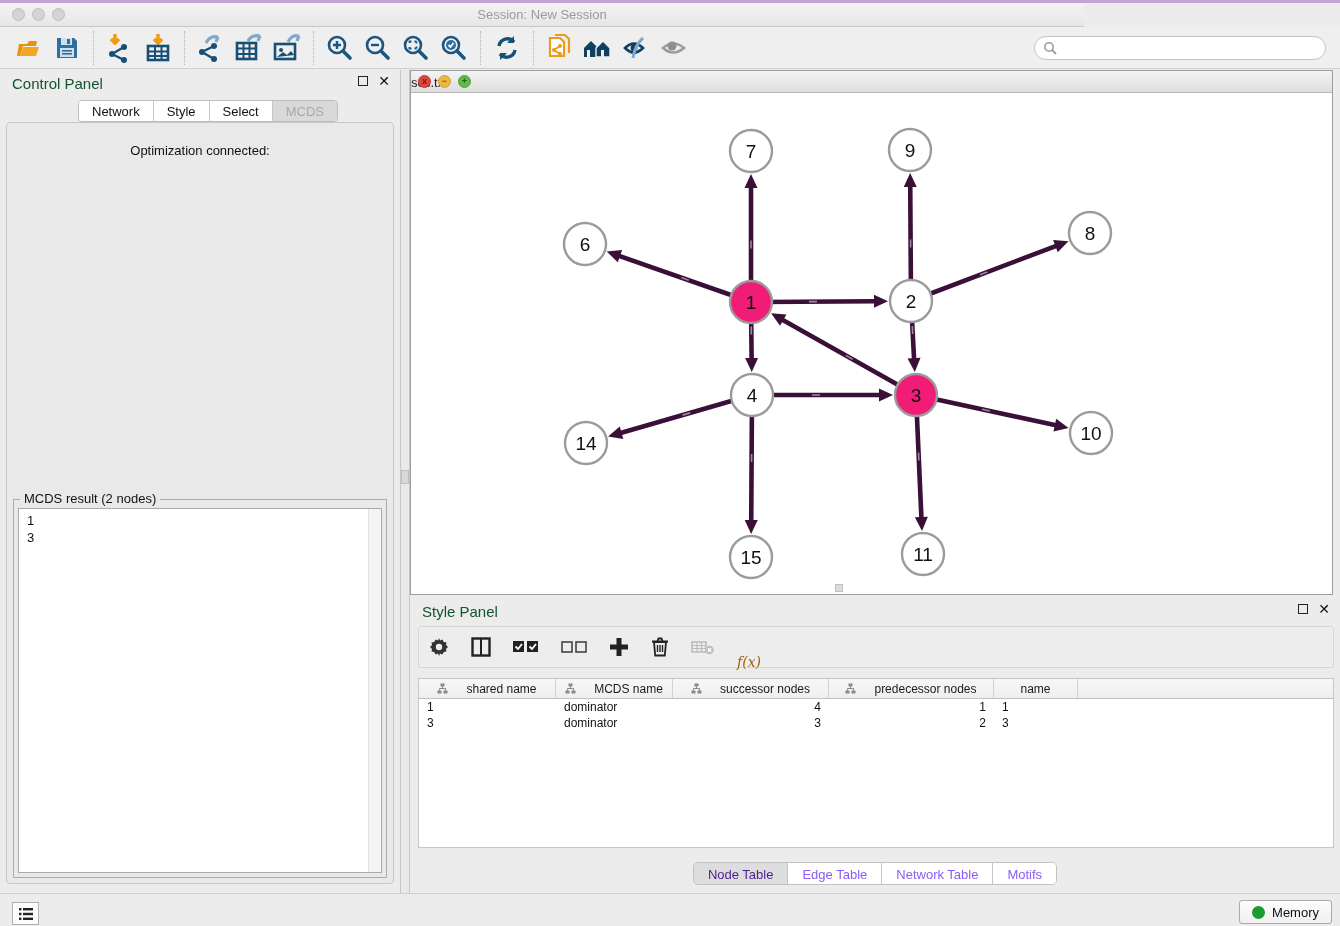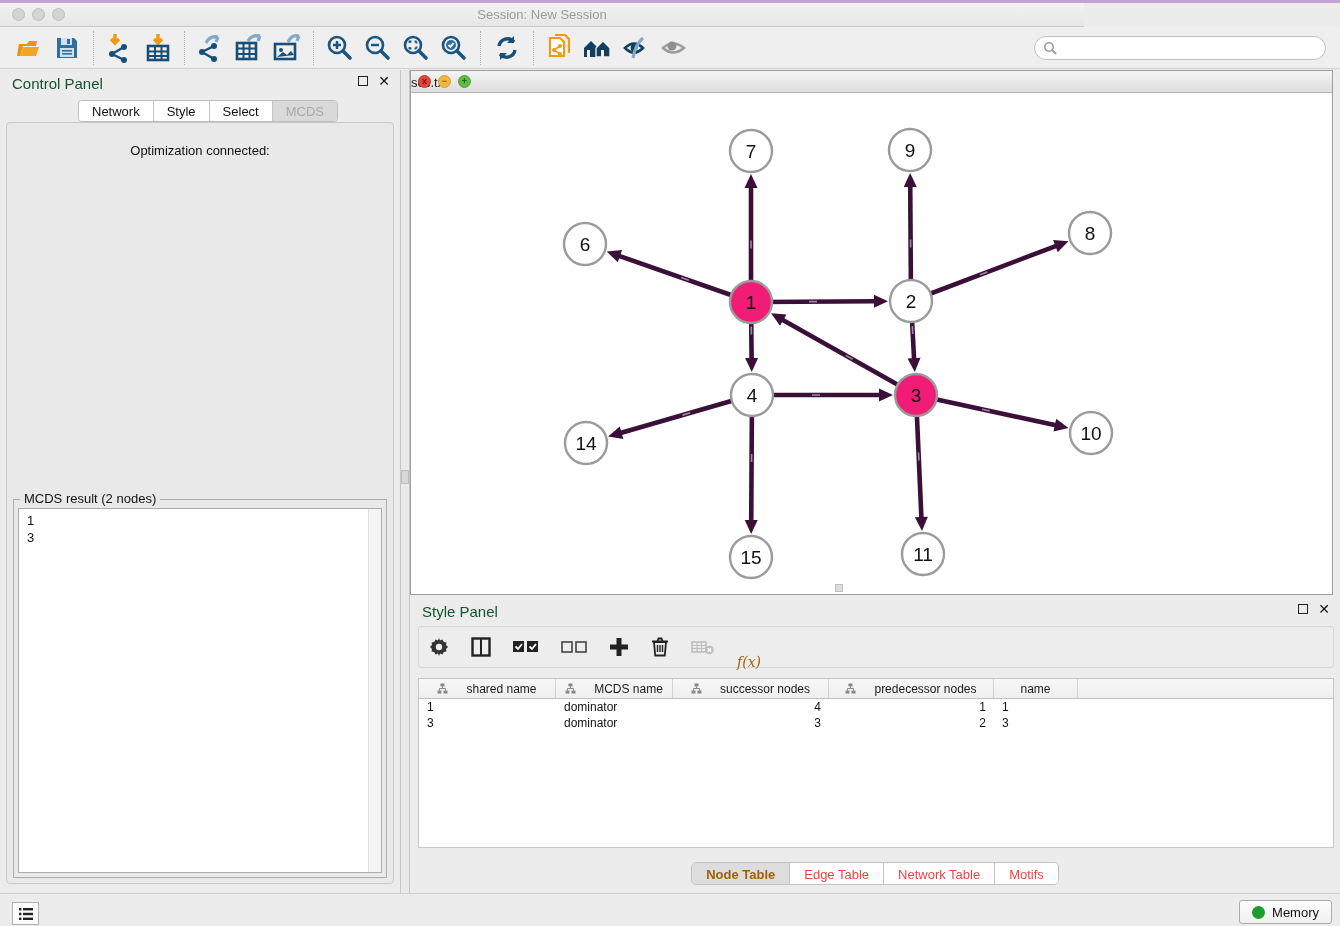--- a/index.html
+++ b/index.html
@@ -82,23 +82,23 @@
   .fx { font-family:"DejaVu Serif",serif; font-style:italic; font-size:14px; color:#a16207;margin-top:29px; }
   .tbl { position:absolute; left:8px; top:80px; width:916px; height:170px; background:#FFFFFF; border:1px solid #C6C6C6; }
   .tbl-head { display:flex; height:20px; background:linear-gradient(#F7F7F7,#EFEFEF); border-bottom:1px solid #C2C2C2; }
   .th { display:flex; align-items:center; justify-content:center; gap:18px; font-size:12px; color:#1A1A1A;
         border-right:1px solid #D2D2D2; }
   .tbl-row { display:flex; height:16px; font-size:12px; color:#111; align-items:center; }
   .td { padding:0 8px; }
   .num { text-align:right; }
   .tp-tabs { position:absolute; left:0; right:0; bottom:8px; display:flex; justify-content:center; }
   .tp-tabgroup { display:flex; border:1px solid #C2C2C2; border-radius:5px; overflow:hidden; height:23px; }
-  .tp-tab { padding:4px 14px 0 14px; font-size:13px; background:#FFFFFF; color:#ef4444; border-right:1px solid #C6C6C6; }
+  .tp-tab { padding:4px 14px 0 14px; font-size:13px; background:#FFFFFF; color:#8b5cf6; border-right:1px solid #C6C6C6; }
   .tp-tab:last-child { border-right:none; }
-  .tp-tab.sel { background:#DDDDDD; color:#a16207;font-weight:bold; }
+  .tp-tab.sel { background:#DDDDDD; color:#4c1d95; }
 
   
   .statusbar { position:absolute; left:0; top:890px; width:1340px; height:36px; background:#ECECEC; border-top:1px solid #CFCFCF; }
   .list-btn { position:absolute; left:12px; top:8px; width:27px; height:23px; background:#FCFCFC;
               border:1px solid #B0B0B0; display:flex; align-items:center; justify-content:center; }
   .mem-btn { position:absolute; right:8px; top:6px; height:24px; background:linear-gradient(#FDFDFD,#F0F0F0);
              border:1px solid #ABABAB; border-radius:3px; display:flex; align-items:center; gap:7px; padding:0 12px; font-size:13px; color:#111; }
   .mem-dot { width:13px; height:13px; border-radius:50%; background:#1B9C30; }
   svg { display:block; }
 </style>

